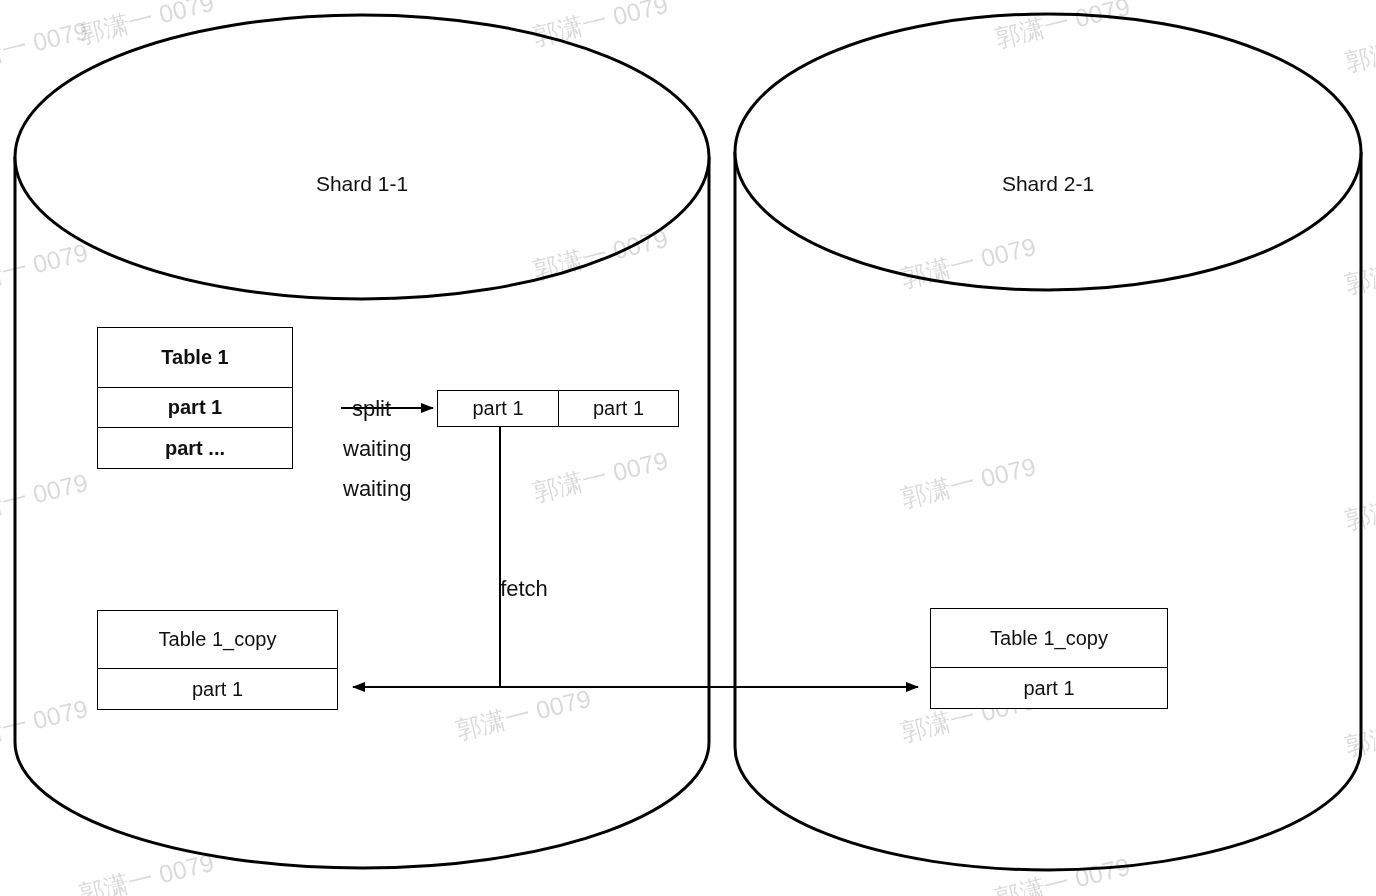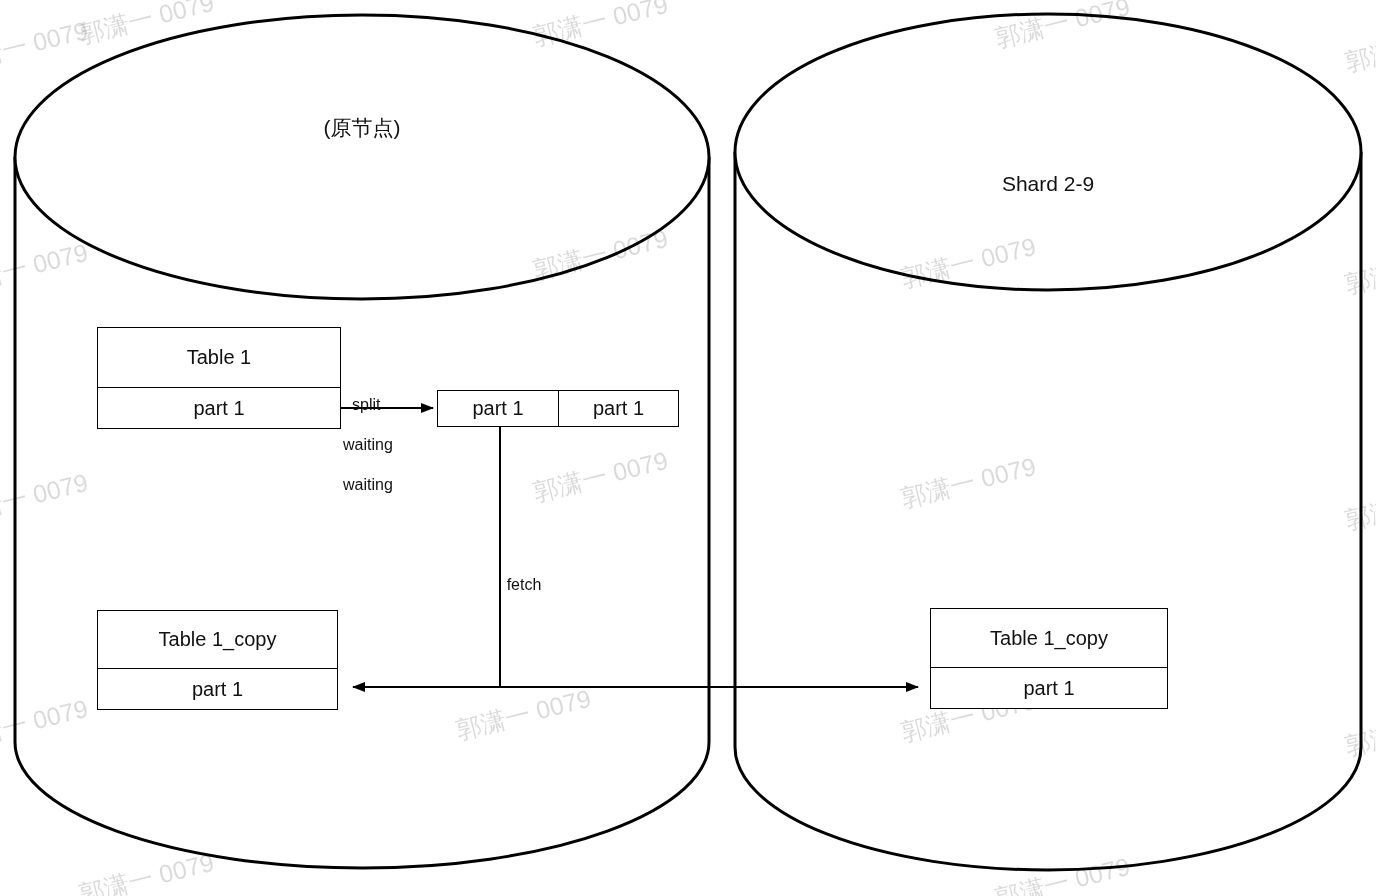--- a/index.html
+++ b/index.html
@@ -63,21 +63,21 @@
   }
   .split-box .cell {
     width:120px; height:35px;
     display:flex; align-items:center; justify-content:center;
     font-size:20px;
   }
   .split-box .cell + .cell { border-left:1.6px solid #000000; }
 
   .lbl {
     position:absolute;
-    font-size:16px;
+    font-size:22px;
     white-space:nowrap;
   }
   .lbl.center { transform:translateX(-50%); }
 </style>
 </head>
 <body>
 
 <div class="stage">
 
   <svg id="cyl-layer" class="layer" viewBox="0 0 1376 896">
@@ -123,27 +123,28 @@
 
     <line x1="341" y1="408" x2="433" y2="408" stroke="#000000" stroke-width="2" marker-end="url(#arrowHeadEnd)"></line>
 
     <line x1="500" y1="427" x2="500" y2="687" stroke="#000000" stroke-width="2"></line>
 
     <line x1="353" y1="687" x2="918" y2="687" stroke="#000000" stroke-width="2" marker-start="url(#arrowHead)" marker-end="url(#arrowHeadEnd)"></line>
   </svg>
 
   <div id="ui-layer">
 
-    <div class="node-title" style="left:202px; top:113px;">(原节点)</div>
+    <div class="node-title" style="left:202px; top:169px;">Shard 1-1</div>
 
-    <div class="node-title" style="left:888px; top:169px;">Shard 2-9</div>
+    <div class="node-title" style="left:888px; top:169px;">Shard 2-1</div>
 
-    <div class="tbl" style="left:97px; top:327px; width:244px;">
+    <div class="tbl" style="left:97px; top:327px; width:196px;font-weight:bold;">
       <div class="hdr" style="height:60px;">Table 1</div>
       <div class="row">part 1</div>
+      <div class="row">part ...</div>
     </div>
 
     <div class="split-box" style="left:437px; top:390px;">
       <div class="cell">part 1</div>
       <div class="cell">part 1</div>
     </div>
 
     <div class="tbl" style="left:97px; top:610px; width:241px;">
       <div class="hdr" style="height:58px;">Table 1_copy</div>
       <div class="row">part 1</div>

